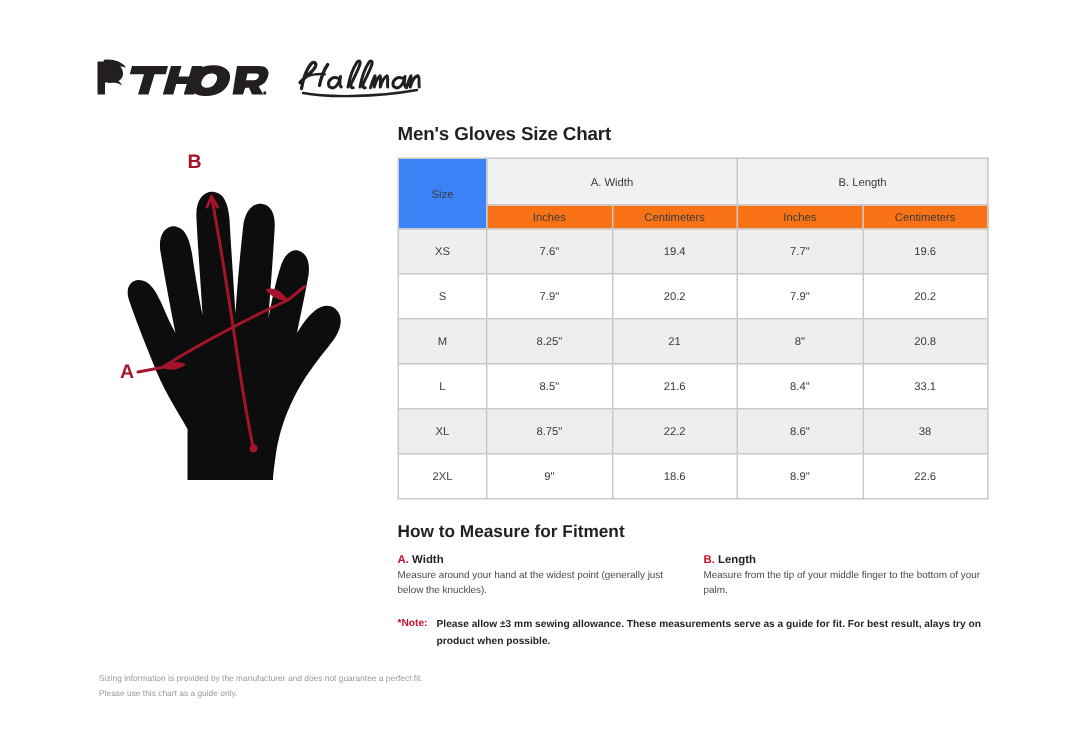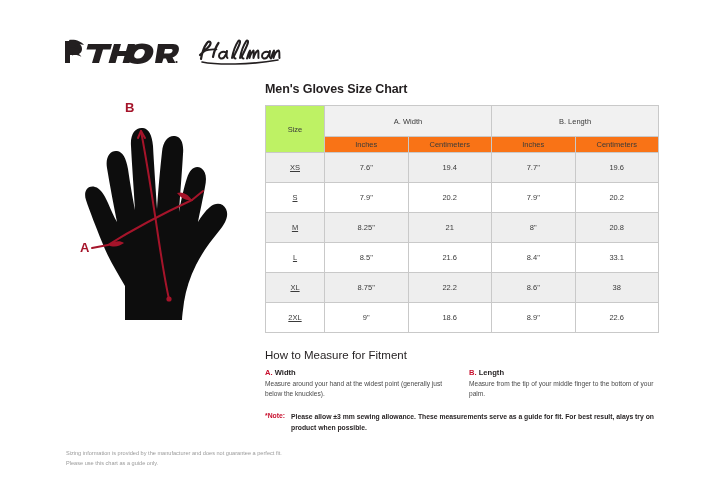--- a/index.html
+++ b/index.html
@@ -73,21 +73,21 @@
     font-weight: normal;
   }
   th.group-head {
     background: #f1f1f1;
     font-size: 8.6px;
     font-weight: bold;
     color: #231f20;
     height: 30px;
   }
   th.size-head {
-    background: #bef264;
+    background: #3b82f6;
     font-size: 8.6px;
     font-weight: bold;
     color: #231f20;
     width: 58px;
   }
   th.unit-head {
     background: #f97316;
     color: #ffffff;
     font-size: 7.6px;
     font-weight: bold;
@@ -96,30 +96,29 @@
     border-bottom-color: #000000;
     border-top-color: #000000;
   }
   tbody tr { height: 30px; }
   tbody tr.shaded td { background: #eeeeee; }
   tbody tr.plain td { background: #ffffff; }
   td.size-cell {
     font-weight: bold;
     color: #231f20;
     font-size: 8px;
-    text-decoration: underline;
   }
 
   
   #howto {
     margin-top: 16px;
   }
   #howto-title {
     font-size: 11.5px;
-    font-weight: normal;
+    font-weight: bold;
     color: #231f20;
     margin: 0 0 7px 0;
   }
   .measure-cols {
     display: flex;
     gap: 14px;
   }
   .measure-col { width: 190px; }
   .measure-head {
     font-size: 7.6px;

